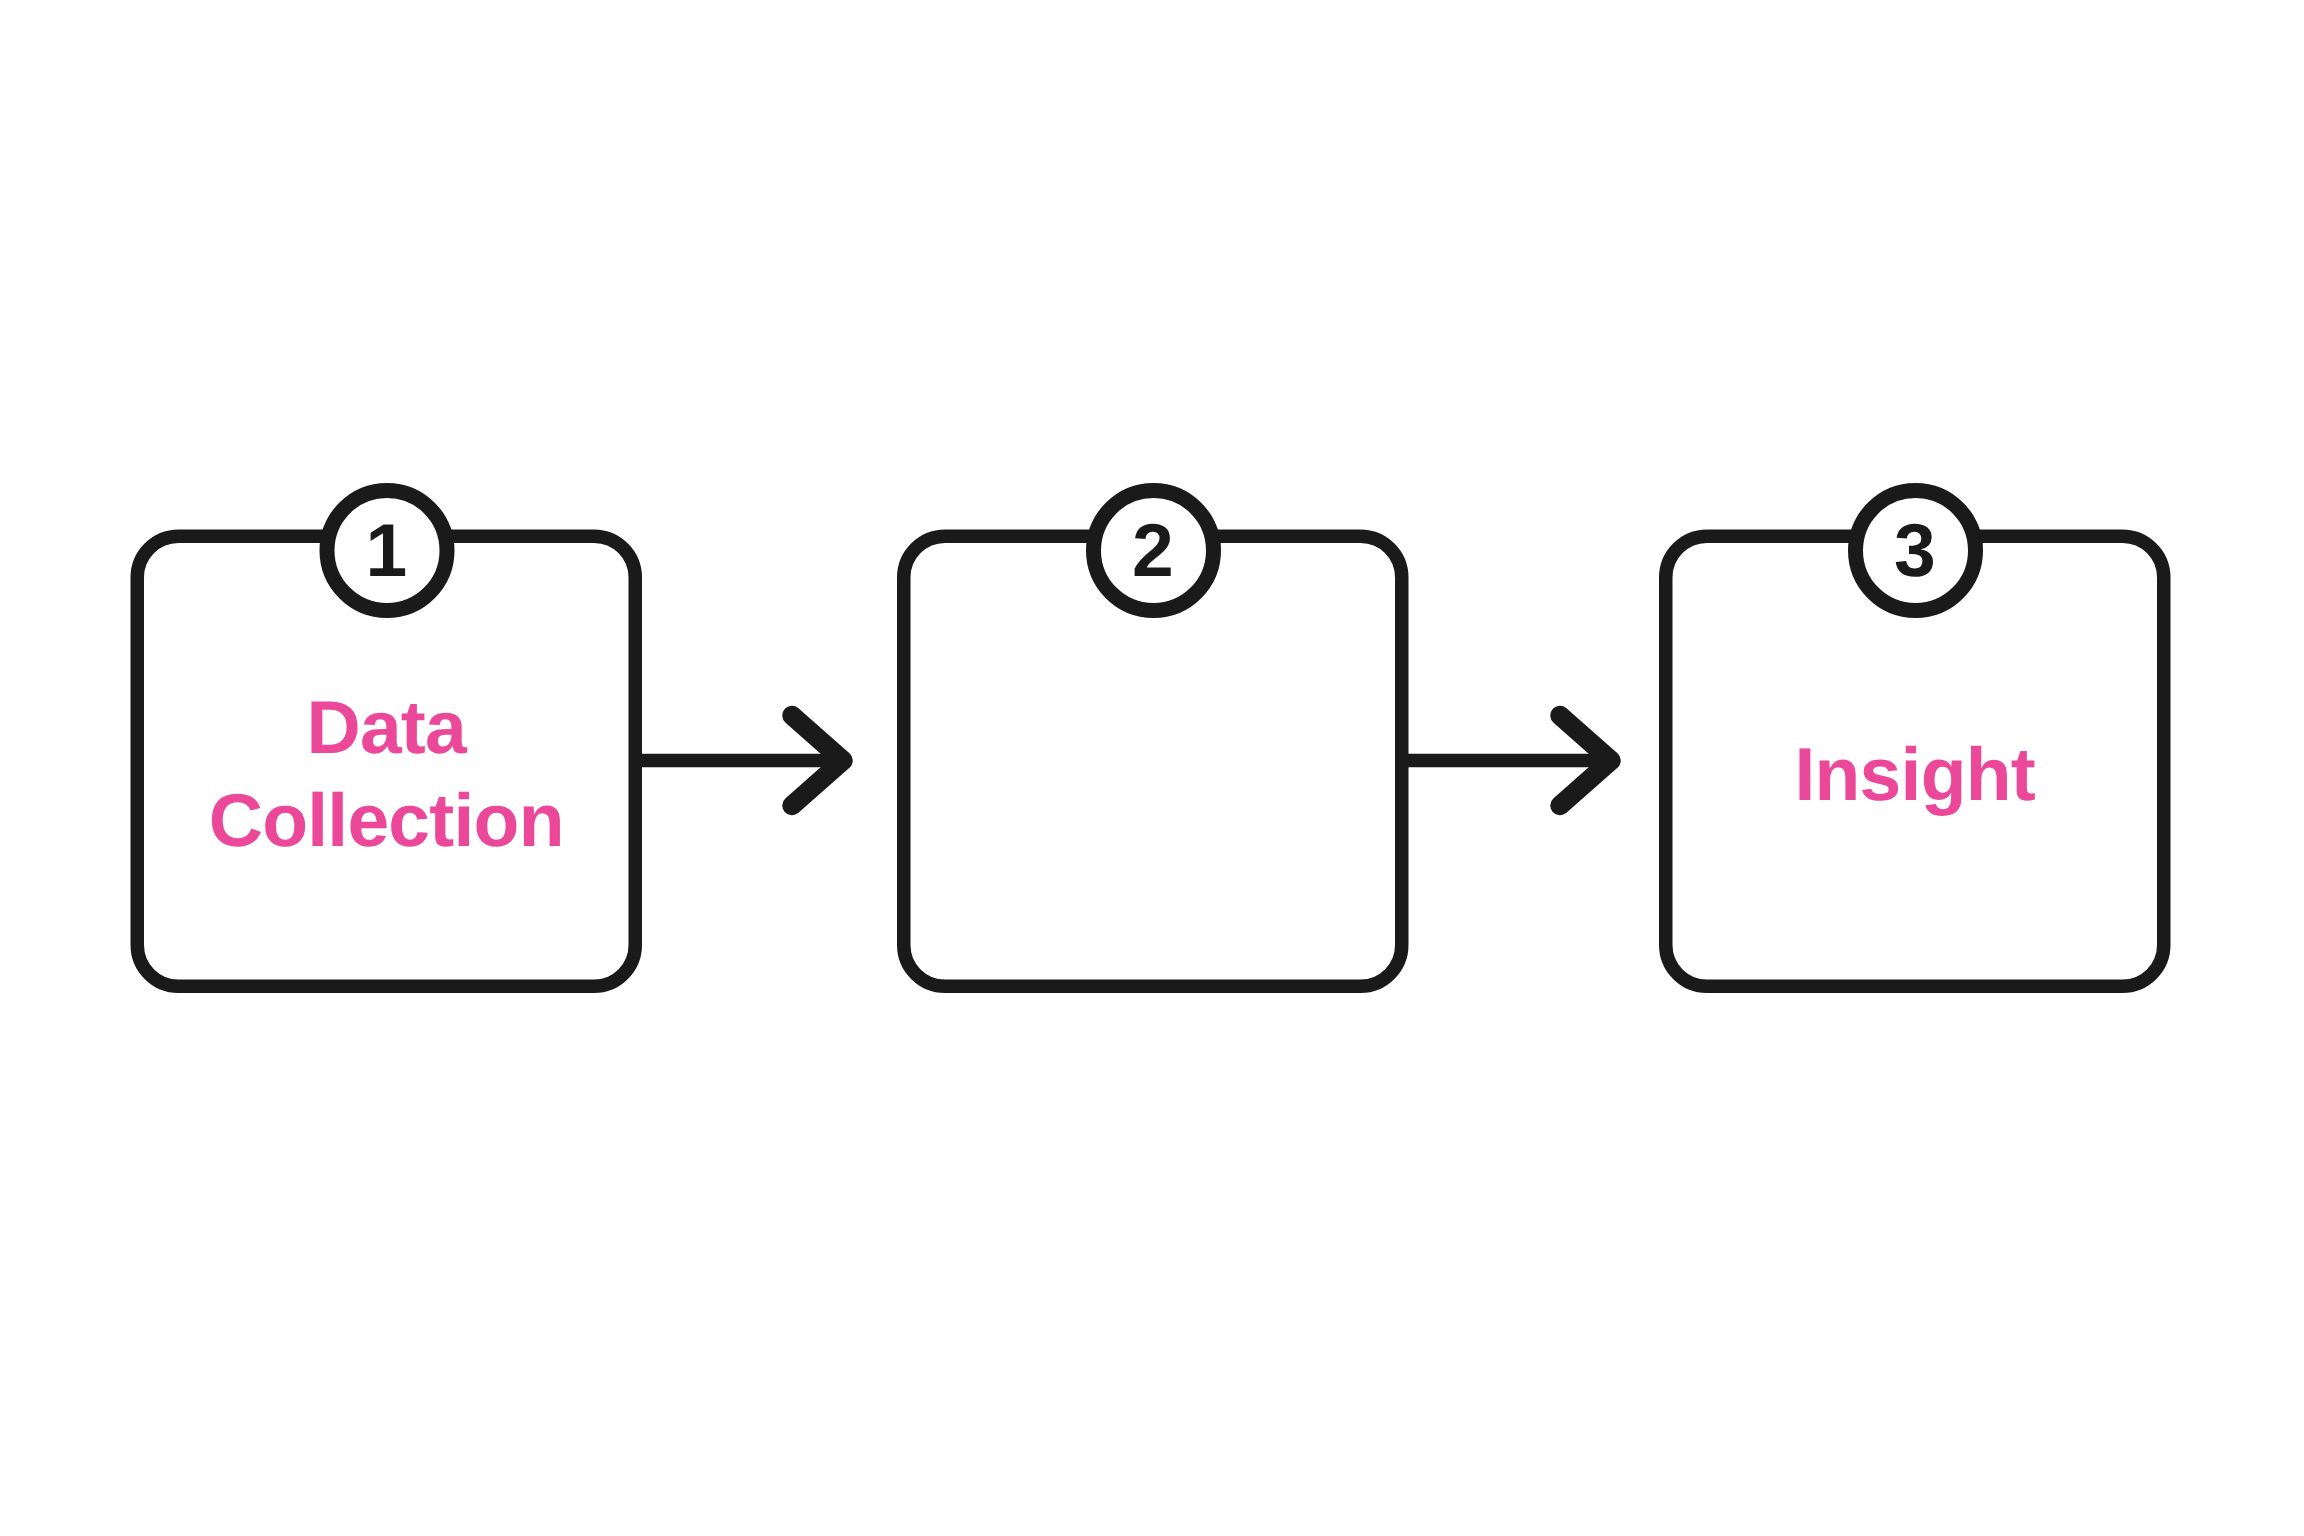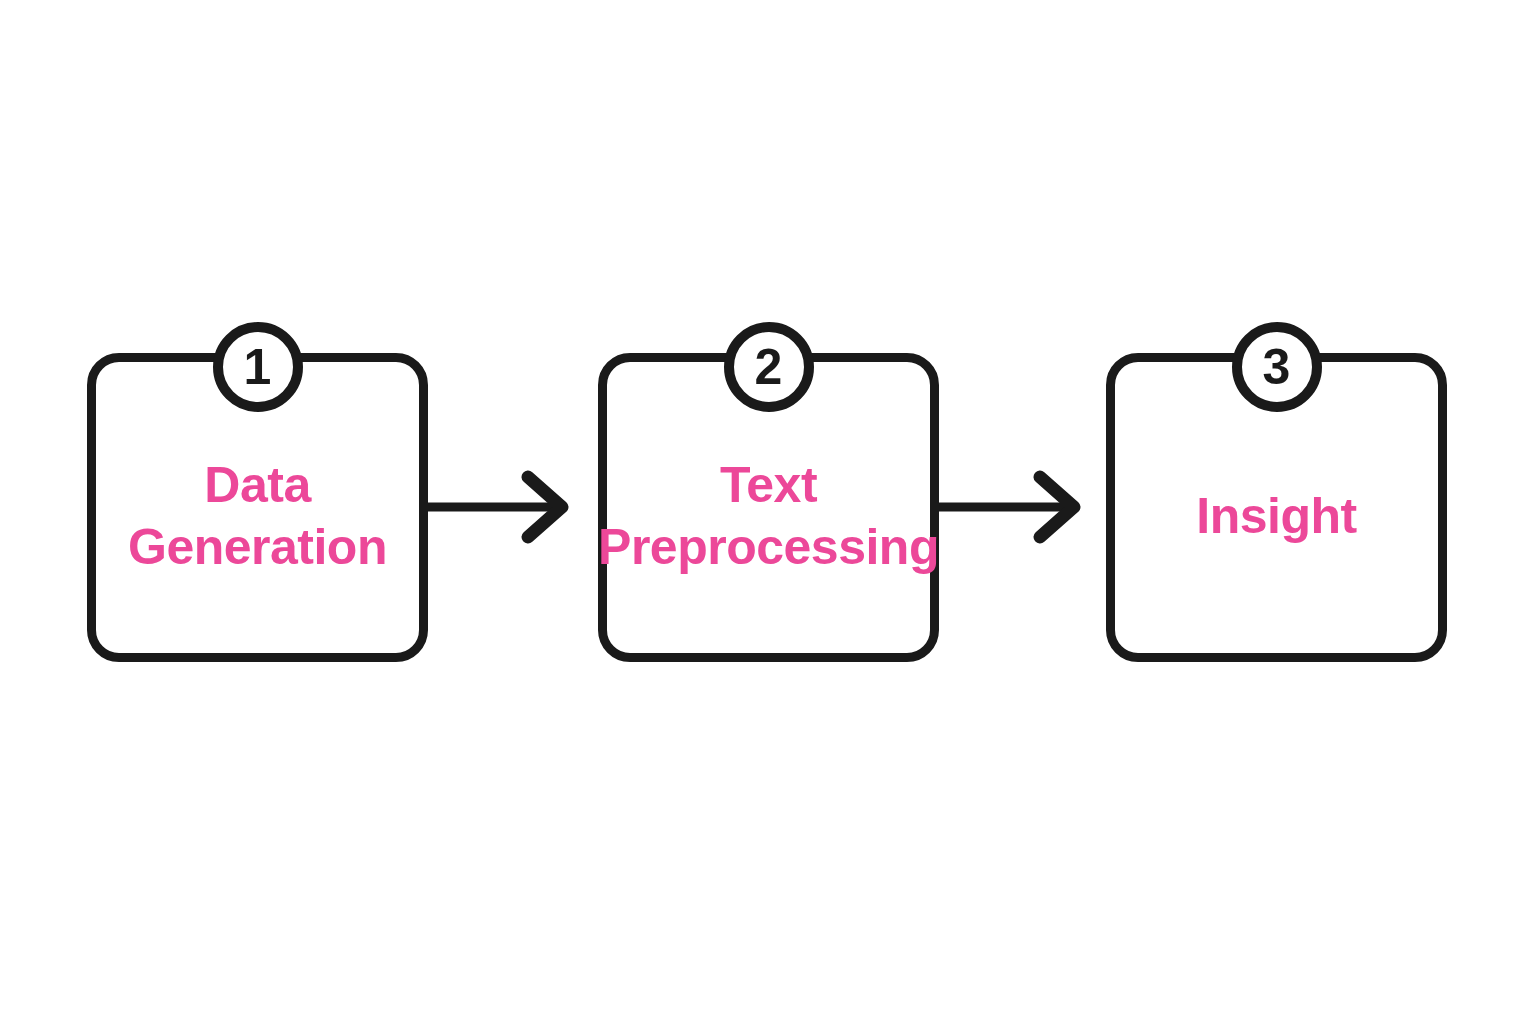--- a/index.html
+++ b/index.html
@@ -74,31 +74,27 @@
 <body>
 
 <div class="canvas">
 
   <div class="step-box pos-1">
     <div class="badge">
       <span>1</span>
     </div>
     <div class="label">
       <span>Data</span>
-      <span>Generation</span>
+      <span>Collection</span>
     </div>
   </div>
 
   <div class="step-box pos-2">
     <div class="badge">
       <span>2</span>
-    </div>
-    <div class="label">
-      <span>Text</span>
-      <span>Preprocessing</span>
     </div>
   </div>
 
   <div class="step-box pos-3">
     <div class="badge">
       <span>3</span>
     </div>
     <div class="label">
       <span>Insight</span>
     </div>

